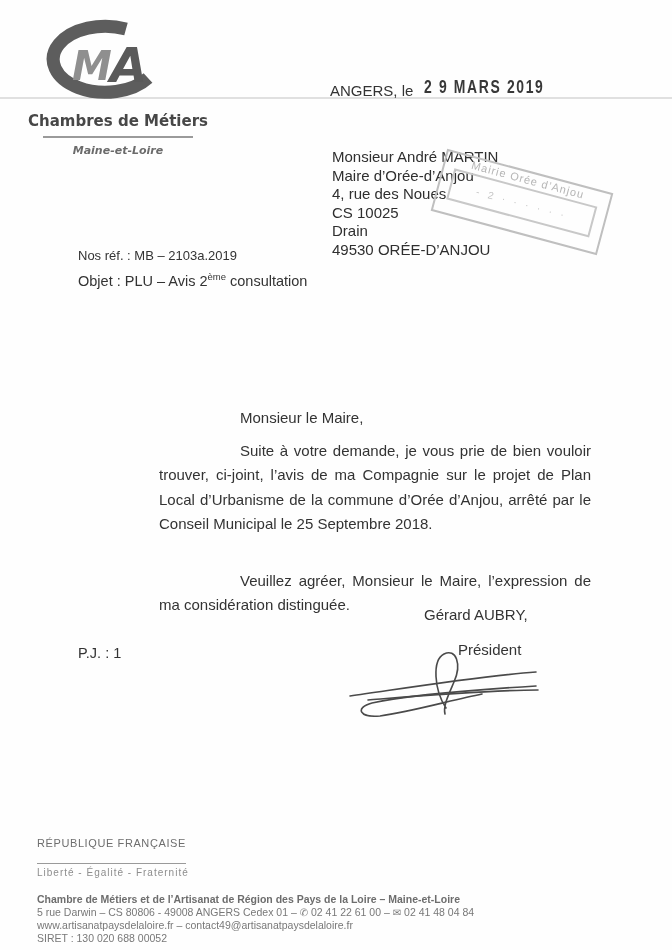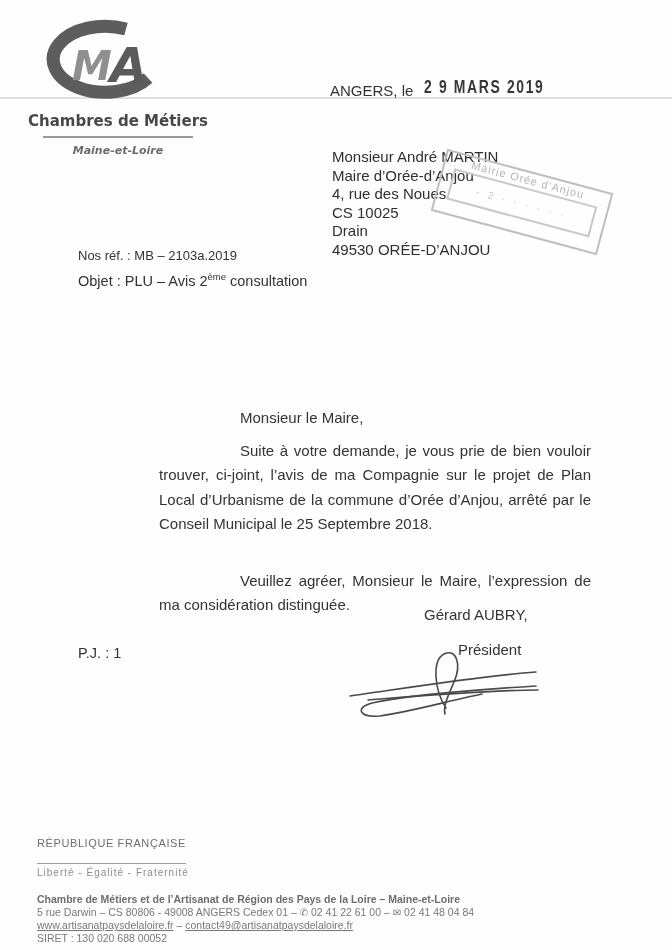--- a/index.html
+++ b/index.html
@@ -74,21 +74,21 @@
 
   
   .footer { position:absolute; left:37px; top:833px; width:600px; }
   .republic {
     display:inline-block; font-size:11px; letter-spacing:0.6px; color:#6e6e6e;
     border-bottom:1px solid #9a9a9a; padding-bottom:14px;
   }
   .motto { font-size:10px; color:#8d8d8d; letter-spacing:1px; margin-top:3px; }
   .org-footer { margin-top:15px; font-size:10.5px; line-height:13px; color:#787878; }
   .org-footer .bold-line { font-weight:bold; color:#6d6d6d; }
-  .org-footer a, .org-footer .link { color:#787878; text-decoration:underline; }
+  .org-footer a, .org-footer .link { color:#787878; }
   .glyph { font-size:10px; }
 </style>
 </head>
 <body>
 
 <div class="page">
 
   <div class="scan-line"></div>
 
   <div class="logo-wrap">

